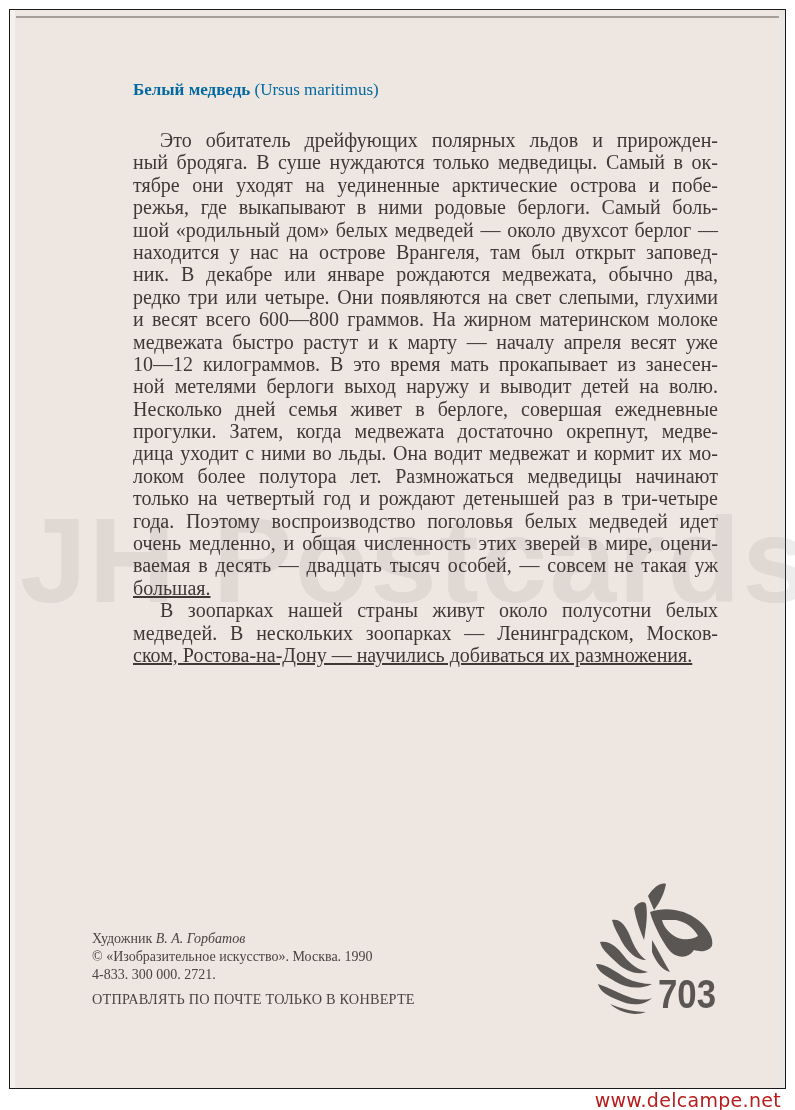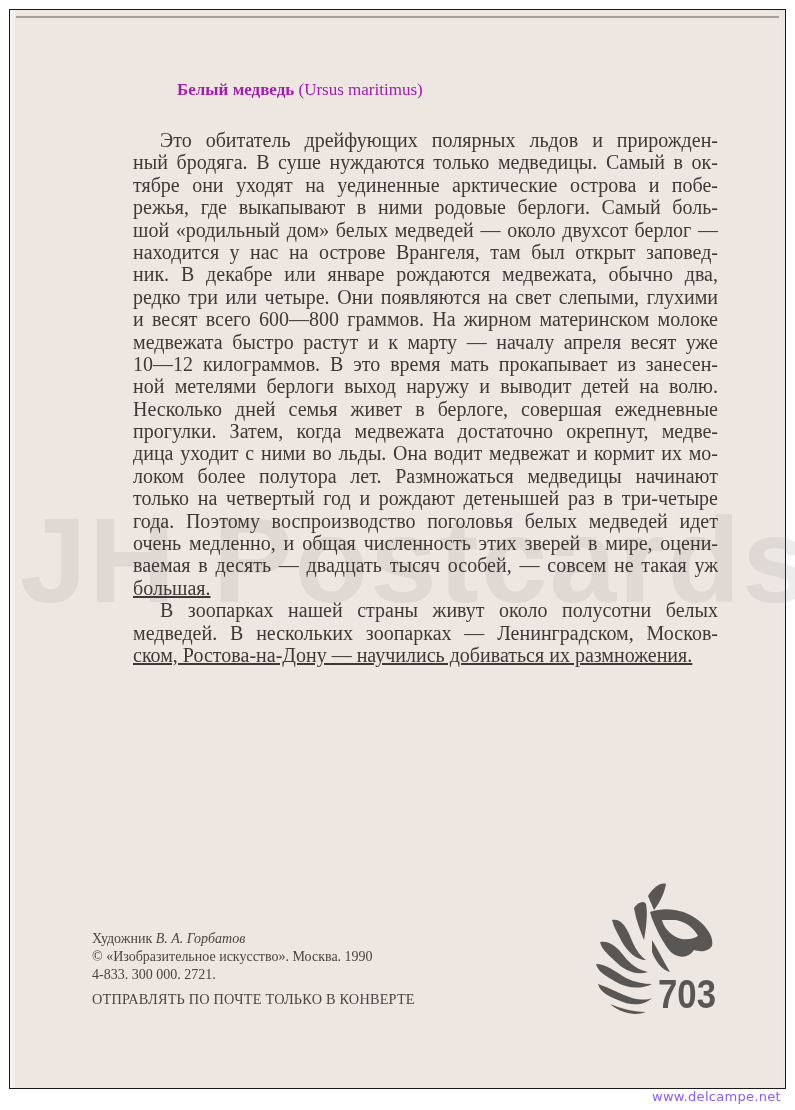--- a/index.html
+++ b/index.html
@@ -33,21 +33,21 @@
   .watermark {
     position: absolute; left: 20px; top: 500px; width: 760px;
     font-family: "Liberation Sans", "DejaVu Sans", sans-serif;
     font-weight: bold; font-size: 120px; letter-spacing: 2px;
     color: rgba(150,145,142,0.16);
     white-space: nowrap; line-height: 120px;
     pointer-events: none;
   }
   .title {
     position: absolute; left: 133px; top: 80px;
-    font-size: 17px; color: #a21caf; margin-left: 44px;
+    font-size: 17px; color: #0369a1;
   }
   .title b { font-weight: bold; }
   .body {
     position: absolute; left: 133px; top: 129px; width: 585px;
     font-size: 20px; line-height: 22.4px; color: #3e3936;
     text-align: justify;
   }
   .body .line {
     display: block; text-align: justify; text-align-last: justify;
     white-space: nowrap; height: 22.4px;
@@ -65,21 +65,21 @@
   }
   .logo {
     position: absolute; left: 590px; top: 880px; width: 130px; height: 135px;
   }
   .footer-left {
     position: absolute; left: 10px; top: 1092px;
     font-family: "DejaVu Sans", sans-serif; font-size: 11px; color: #7a7a7a; margin-top: 19px;
   }
   .footer-right {
     position: absolute; right: 14px; top: 1089px;
-    font-family: "DejaVu Sans", sans-serif; font-size: 13px; color: #8b5cf6;
+    font-family: "DejaVu Sans", sans-serif; font-size: 19px; color: #b91c1c;
     letter-spacing: 0.3px;
   }
 </style>
 </head>
 <body>
 
 <div class="card">
   <div class="topline"></div>
 </div>
 

